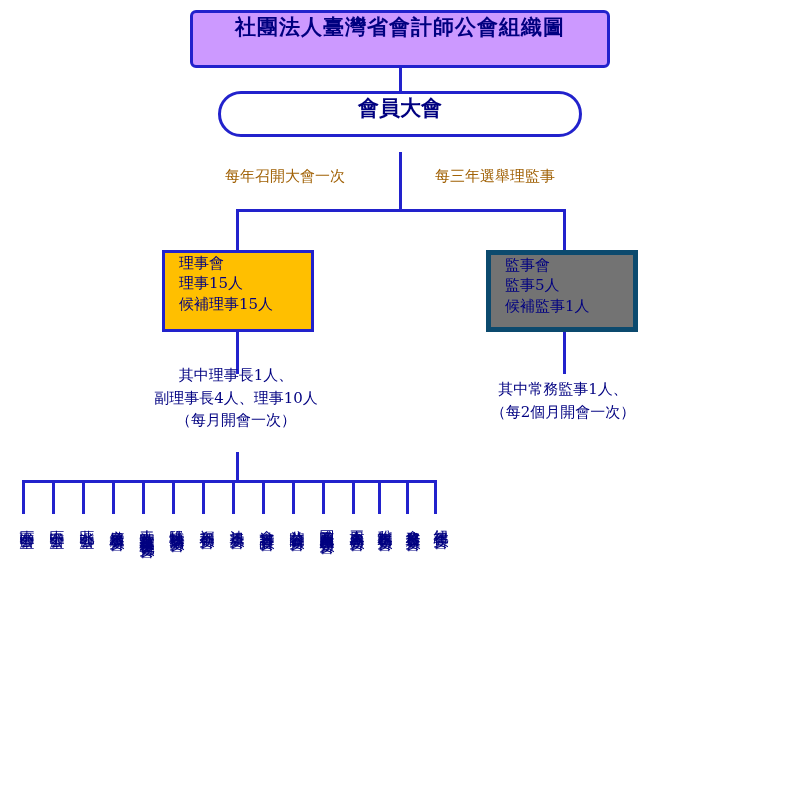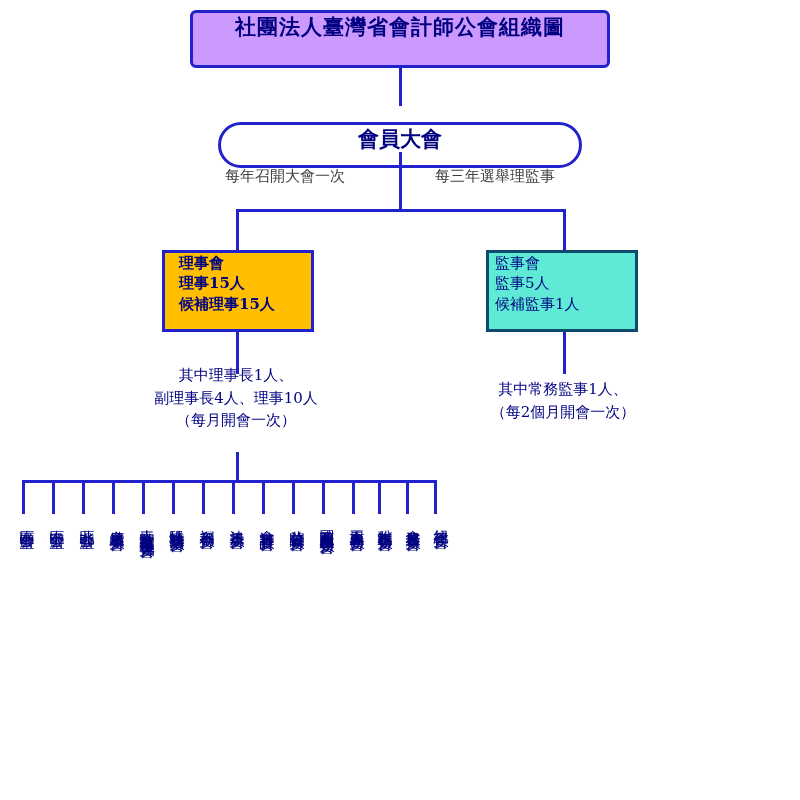--- a/index.html
+++ b/index.html
@@ -38,21 +38,21 @@
     border: 3px solid #2222cc;
     border-radius: 6px;
     font-size: 21px;
     letter-spacing: 1px;
     color: #000080;
     font-weight: bold;
   }
   
   .assembly-box {
     left: 218px;
-    top: 122px;
+    top: 91px;
     width: 364px;
     height: 46px;
     background: #ffffff;
     border: 3px solid #2222cc;
     border-radius: 24px;
     font-size: 21px;
     font-weight: bold;
     color: #000080;
   }
   
@@ -60,42 +60,41 @@
     left: 162px;
     top: 250px;
     width: 152px;
     height: 82px;
     background: #ffbf00;
     border: 3px solid #2222cc;
     font-size: 15px;
     color: #000080;
     align-items: flex-start;
     padding-left: 14px;
-    font-weight: bold;
   }
   .board-box .line { text-align: left; width: 100%; }
   
   .super-box {
     left: 486px;
     top: 250px;
     width: 152px;
     height: 82px;
-    background: #5eead4;
-    border: 3px solid #0c4a6e;
+    background: #737373;
+    border: 5px solid #0c4a6e;
     font-size: 15px;
     color: #000080;
     align-items: flex-start;
-    padding-left: 6px;
+    padding-left: 14px;
   }
   .super-box .line { text-align: left; width: 100%; }
 
   .edge-label {
     position: absolute;
     font-size: 15px;
-    color: #404040;
+    color: #a16207;
     white-space: nowrap;
   }
   .note {
     position: absolute;
     font-size: 15px;
     color: #000080;
     text-align: center;
     line-height: 1.5;
   }
 

